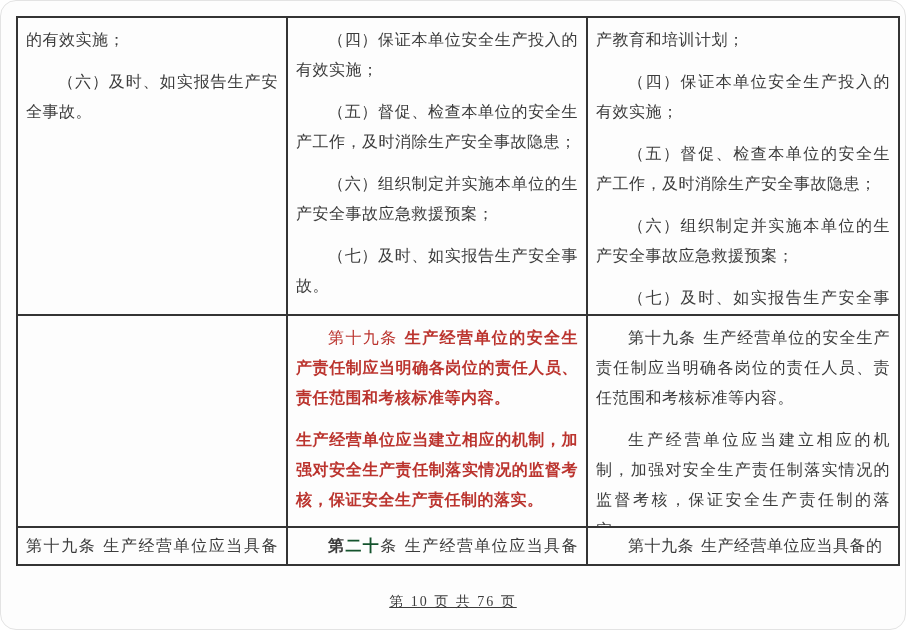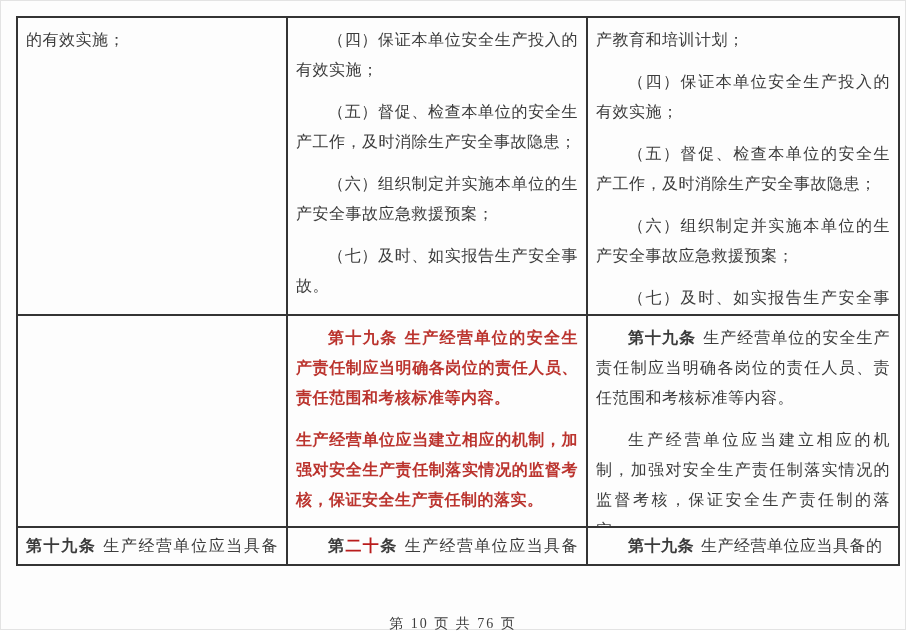--- a/index.html
+++ b/index.html
@@ -9,21 +9,21 @@
     height: 632px;
     background: #ffffff;
     font-family: "Liberation Serif", "DejaVu Serif", serif;
     overflow: hidden;
   }
   .page {
     position: relative;
     width: 906px;
     height: 630px;
     border: 1px solid #e3e3e3;
-    border-radius: 0;
+    border-radius: 16px;
     box-sizing: border-box;
     background: #fdfdfd;
   }
   .doc-table {
     position: absolute;
     left: 15px;
     top: 15px;
     display: grid;
     grid-template-columns: 270px 300px 310px;
     grid-template-rows: 298px 212px 36px;
@@ -42,43 +42,45 @@
   p {
     margin: 0 0 12px 0;
     font-size: 16px;
     line-height: 30px;
     color: #3c3c3c;
     text-align: justify;
     letter-spacing: 0.5px;
   }
   p.indent { text-indent: 2em; }
   .red-cell p { color: #bb342e; font-weight: bold; }
-  .art { font-weight: bold; margin-right: 7px; }
+  .art { font-weight: normal; margin-right: 7px; }
   .artpart { font-weight: bold; }
-  .red-num { color: #b91c1c; }
+  .red-num { color: #14532d; }
   .footer {
     position: absolute;
     left: 0;
     right: 0;
-    top: 614px;
+    top: 592px;
     text-align: center;
     font-size: 14px;
     color: #3c3c3c;
     letter-spacing: 2px;
+    text-decoration: underline;
   }
 </style>
 </head>
 <body>
 
 <div class="page">
 
   <div class="doc-table">
 
     <div class="cell">
       <p>的有效实施；</p>
+      <p class="indent">（六）及时、如实报告生产安全事故。</p>
     </div>
     <div class="cell">
       <p class="indent">（四）保证本单位安全生产投入的有效实施；</p>
       <p class="indent">（五）督促、检查本单位的安全生产工作，及时消除生产安全事故隐患；</p>
       <p class="indent">（六）组织制定并实施本单位的生产安全事故应急救援预案；</p>
       <p class="indent">（七）及时、如实报告生产安全事故。</p>
     </div>
     <div class="cell last-col">
       <p>产教育和培训计划；</p>
       <p class="indent">（四）保证本单位安全生产投入的有效实施；</p>

